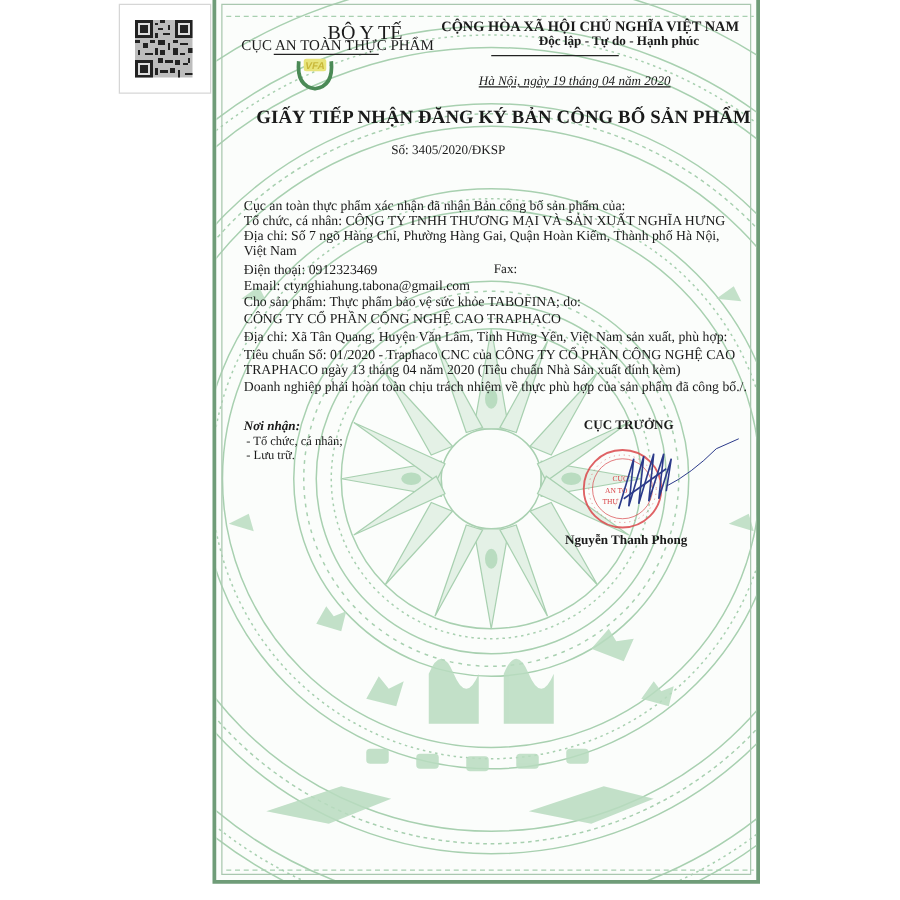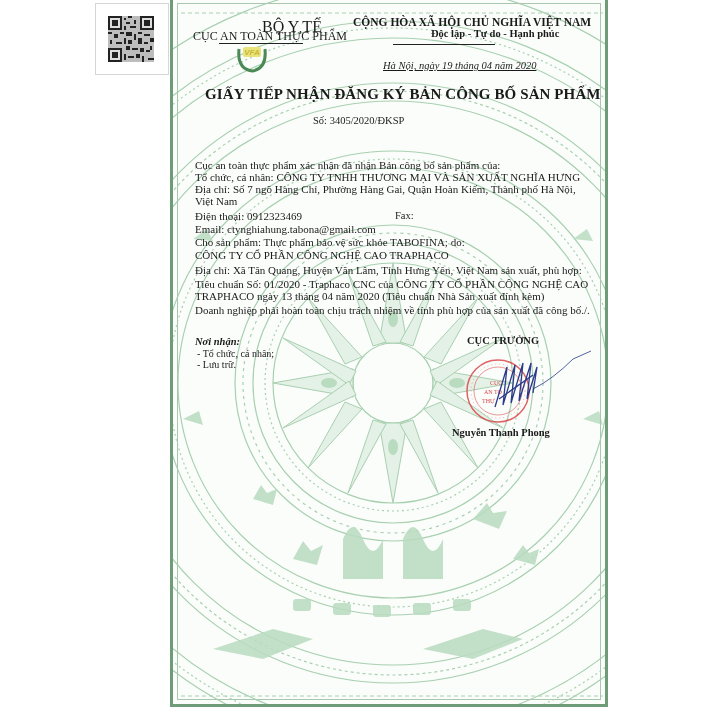--- a/index.html
+++ b/index.html
@@ -173,21 +173,21 @@
   <span class="t body-line" style="top:185px">Địa chỉ: Số 7 ngõ Hàng Chỉ, Phường Hàng Gai, Quận Hoàn Kiếm, Thành phố Hà Nội,</span>
   <span class="t body-line" style="top:197px">Việt Nam</span>
   <span class="t body-line" style="top:212px">Điện thoại: 0912323469</span>
   <span class="t fax" style="top:212px">Fax:</span>
   <span class="t body-line" style="top:225px">Email: ctynghiahung.tabona@gmail.com</span>
   <span class="t body-line" style="top:238px">Cho sản phẩm: Thực phẩm bảo vệ sức khỏe TABOFINA; do:</span>
   <span class="t body-line" style="top:251px">CÔNG TY CỔ PHẦN CÔNG NGHỆ CAO TRAPHACO</span>
   <span class="t body-line" style="top:266px">Địa chỉ: Xã Tân Quang, Huyện Văn Lâm, Tỉnh Hưng Yên, Việt Nam sản xuất, phù hợp:</span>
   <span class="t body-line" style="top:280px">Tiêu chuẩn Số: 01/2020 - Traphaco CNC của CÔNG TY CỔ PHẦN CÔNG NGHỆ CAO</span>
   <span class="t body-line" style="top:292px">TRAPHACO ngày 13 tháng 04 năm 2020 (Tiêu chuẩn Nhà Sản xuất đính kèm)</span>
-  <span class="t body-line" style="top:306px">Doanh nghiệp phải hoàn toàn chịu trách nhiệm về tính phù hợp của sản xuất đã công bố./.</span>
+  <span class="t body-line" style="top:306px">Doanh nghiệp phải hoàn toàn chịu trách nhiệm về thực phù hợp của sản phẩm đã công bố./.</span>
 
   <span class="t recv-title">Nơi nhận:</span>
   <span class="t recv-item" style="top:350px">- Tổ chức, cá nhân;</span>
   <span class="t recv-item" style="top:361px">- Lưu trữ.</span>
 
   <span class="t sign-title">CỤC TRƯỞNG</span>
   <svg class="seal" viewBox="0 0 68 68">
     <circle cx="34" cy="34" r="31" fill="none" stroke="#d9464a" stroke-width="1.5" opacity="0.85"></circle>
     <circle cx="34" cy="34" r="24" fill="none" stroke="#d9464a" stroke-width="0.8" opacity="0.7"></circle>
     <circle cx="34" cy="34" r="27" fill="none" stroke="#d9464a" stroke-width="0.6" stroke-dasharray="1 3" opacity="0.7"></circle>

